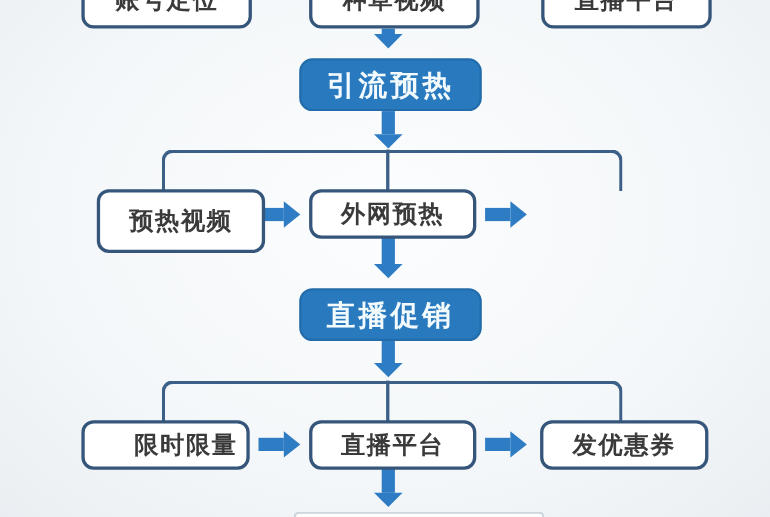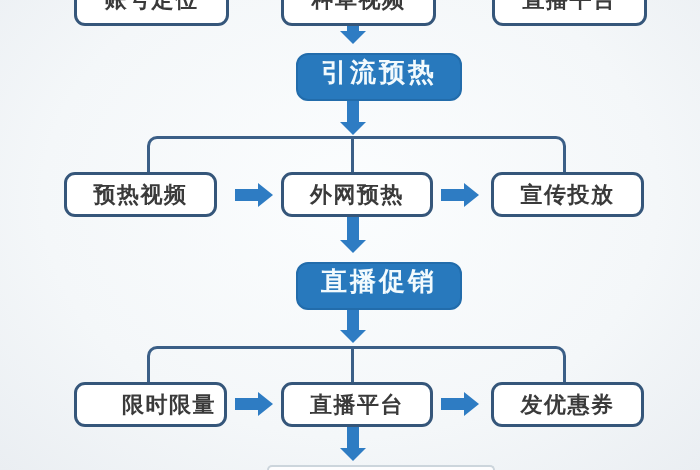--- a/index.html
+++ b/index.html
@@ -22,25 +22,24 @@
     color:var(--node-text,#3a3a3a);
     font-size:22px;font-weight:600;letter-spacing:1.5px;
     z-index:3;
   }
   
   .stage-node{
     position:absolute;box-sizing:border-box;
     background:var(--primary-blue,#2879bd);
     border:2px solid #226cab;
     border-radius:12px;
-    display:flex;justify-content:center;
+    display:flex;align-items:center;justify-content:center;
     color:#f2fafd;
     font-size:26px;font-weight:700;letter-spacing:3px;
     z-index:3;
-    margin-left:24px;
   }
   
   .cut-node{overflow:hidden;}
   .cut-node .cut-label{
     position:absolute;top:8px;left:0;width:100%;
     text-align:center;line-height:22px;
   }
   
   .vshaft{position:absolute;width:12px;background:var(--arrow-blue,#2e7cc3);z-index:2;}
   .vhead{position:absolute;width:0;height:0;z-index:2;
@@ -83,33 +82,30 @@
   <div class="stage-node" style="left:272px;top:53px;width:166px;height:48px;">
     <span>引流预热</span>
   </div>
 
   <div class="vshaft" style="left:347px;top:101px;height:21px;"></div>
   <div class="vhead" style="left:340px;top:122px;"></div>
 
   <div class="bracket" style="left:147px;top:136px;width:419px;height:38px;"></div>
   <div class="vline" style="left:351px;top:136px;height:38px;"></div>
 
-  <div class="item-node" style="left:64px;top:172px;width:153px;height:45px;">
+  <div class="item-node" style="left:88px;top:172px;width:153px;height:58px;">
     <span>预热视频</span>
   </div>
   <div class="hshaft" style="left:235px;top:189px;width:23px;"></div>
   <div class="hhead" style="left:258px;top:183px;"></div>
   <div class="item-node" style="left:281px;top:172px;width:152px;height:45px;font-family:Liberation Mono, monospace;">
     <span>外网预热</span>
   </div>
   <div class="hshaft" style="left:441px;top:189px;width:23px;"></div>
   <div class="hhead" style="left:464px;top:183px;"></div>
-  <div class="item-node" style="left:491px;top:172px;width:153px;height:45px;">
-    <span>宣传投放</span>
-  </div>
 
   <div class="vshaft" style="left:347px;top:216px;height:24px;"></div>
   <div class="vhead" style="left:340px;top:240px;"></div>
 
   <div class="stage-node" style="left:272px;top:262px;width:166px;height:48px;">
     <span>直播促销</span>
   </div>
 
   <div class="vshaft" style="left:347px;top:310px;height:20px;"></div>
   <div class="vhead" style="left:340px;top:330px;"></div>

